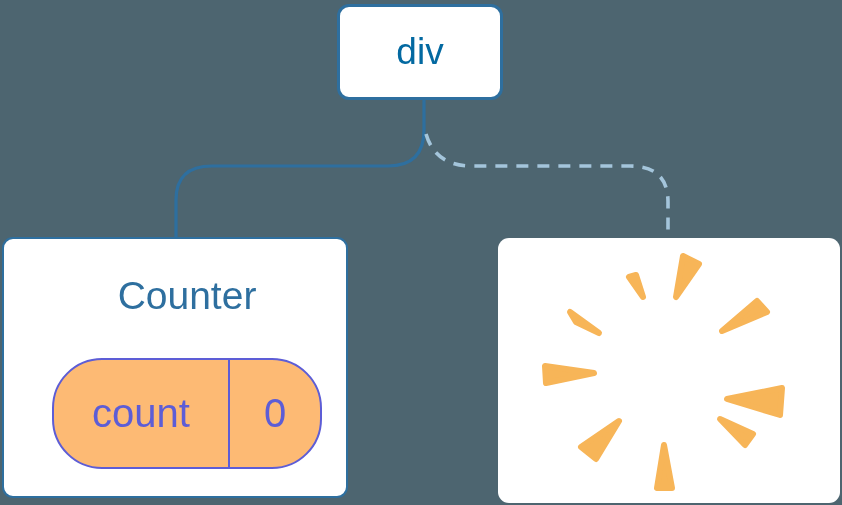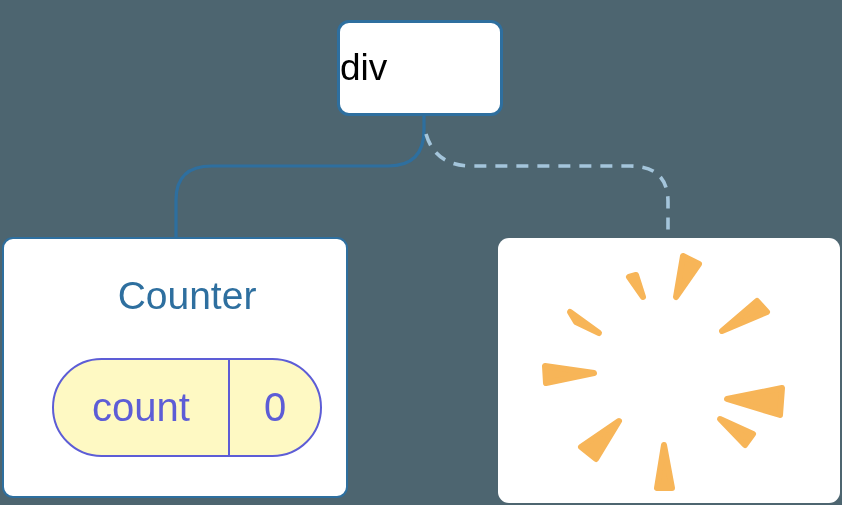--- a/index.html
+++ b/index.html
@@ -14,31 +14,32 @@
     background: #4d6570;
     overflow: hidden;
   }
   .connectors {
     position: absolute;
     left: 0; top: 0;
     width: 842px; height: 505px;
   }
   .node-root {
     position: absolute;
-    left: 337px; top: 20px;
+    left: 337px; top: 4px;
     width: 166px; height: 96px;
     box-sizing: border-box;
     background: #ffffff;
     border: 3px solid #2e6f9f;
     border-radius: 12px;
     display: flex;
     align-items: center;
+    justify-content: center;
     font-size: 37px;
     font-weight: 500;
-    color: #000000;
+    color: #0369a1;
   }
   .card {
     position: absolute;
     box-sizing: border-box;
     background: #ffffff;
     border-radius: 11px;
   }
   .card-counter {
     left: 2px; top: 237px;
     width: 346px; height: 261px;
@@ -50,27 +51,27 @@
   }
   .card-title {
     margin-top: 36px;
     font-size: 39px;
     font-weight: 500;
     color: #2e6f9f;
     line-height: 1.1;
   }
   .state-pill {
     margin-top: 40px;
-    width: 270px; height: 99px;
+    width: 270px; height: 111px;
     box-sizing: border-box;
     border: 2.5px solid #5d5dd6;
     border-radius: 50px;
     display: flex;
     overflow: hidden;
-    background: #fef9c3;
+    background: #fdba74;
   }
   .state-key {
     flex: 0 0 174px;
     display: flex;
     align-items: center;
     justify-content: center;
     font-size: 40px;
     color: #5d5dd6;
   }
   .state-value {

